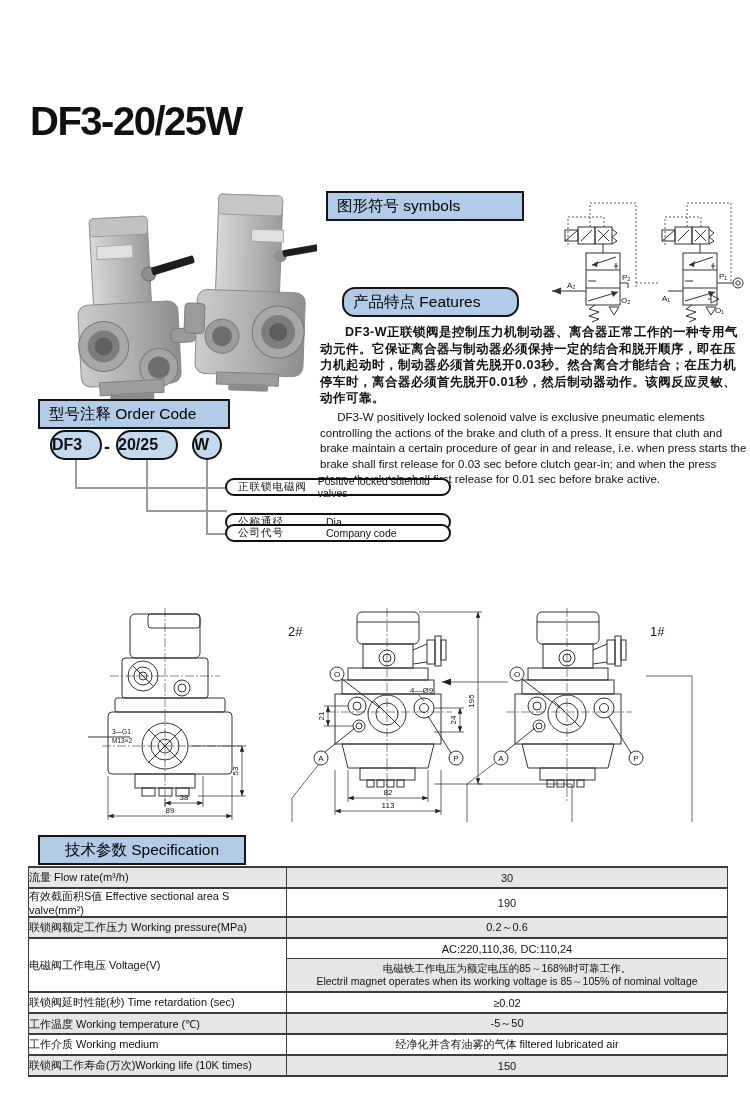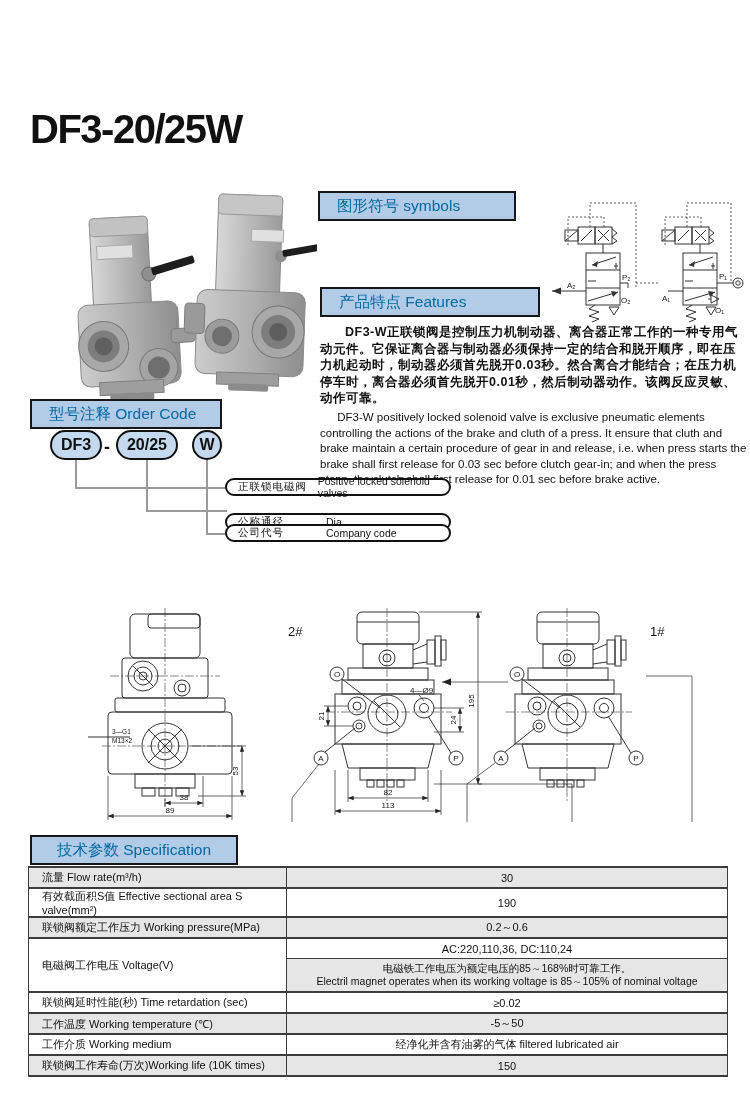--- a/index.html
+++ b/index.html
@@ -1,30 +1,30 @@
 <!DOCTYPE html>
 <html><head>
 <meta charset="utf-8">
 <style>
   html,body{margin:0;padding:0;background:#fff;}
   .page{position:relative;width:750px;height:1096px;background:#ffffff;
         font-family:"Liberation Sans",sans-serif;color:#111;overflow:hidden;}
 
   
-  .title-block{position:absolute;left:30px;top:106px;display:flex;align-items:flex-start;justify-content:space-between;}
+  .title-block{position:absolute;left:30px;top:98px;display:flex;align-items:flex-start;justify-content:space-between;}
   .model{font-size:40px;font-weight:bold;letter-spacing:-1.5px;line-height:46px;}
   .subtitle{display:flex;flex-direction:column;margin-left:6px;margin-top:4px;}
   .sub-cn{font-size:17px;font-weight:bold;letter-spacing:1px;line-height:21px;}
   .sub-en{font-size:14.5px;font-weight:bold;line-height:18px;}
 
   
   .hdr{position:absolute;background:#b2cbe7;border:2px solid #161616;box-sizing:border-box;
-       font-size:15.5px;line-height:24px;padding:1px 17px;white-space:nowrap;color:#0369a1;}
+       font-size:15.5px;line-height:24px;padding:1px 9px;white-space:nowrap;color:#000000;margin-left:8px;}
   .hdr-symbols{left:318px;top:191px;width:198px;}
-  .hdr-features{left:320px;top:287px;width:220px;}
+  .hdr-features{left:334px;top:287px;width:177px;border-radius:13px;}
   .hdr-order{left:30px;top:399px;width:192px;}
   .hdr-dim{left:30px;top:569px;width:238px;}
   .hdr-spec{left:30px;top:835px;width:208px;text-align:center;}
 
   
   .photos{position:absolute;left:45px;top:183px;width:272px;height:222px;}
   .schematic{position:absolute;left:548px;top:190px;width:200px;height:134px;}
   .schematic *{stroke:#333;fill:none;stroke-width:1;}
   .schematic .dsh{stroke-dasharray:2 2;stroke-width:0.8;}
   .schematic .fil{fill:#333;stroke:none;}
@@ -38,41 +38,41 @@
   .drawings .dts{font-size:6.5px;}
 
   
   .feat-cn{position:absolute;left:320px;top:324px;width:428px;margin:0;
            font-size:12.5px;line-height:16.5px;text-indent:2em;letter-spacing:0.5px;font-weight:bold;}
   .feat-en{position:absolute;left:320px;top:410px;width:428px;margin:0;
            font-size:11.5px;line-height:15.5px;text-indent:1.5em;}
 
   
   .bubble{position:absolute;background:#c4d8ee;border:2px solid #111;box-sizing:border-box;
-          font-weight:bold;font-size:16px;text-align:center;line-height:26px;}
+          font-weight:bold;font-size:16px;text-align:left;line-height:26px;}
   .b-df3{left:50px;top:430px;width:52px;height:30px;border-radius:15px;}
   .b-size{left:116px;top:430px;width:62px;height:30px;border-radius:15px;}
   .b-w{left:192px;top:430px;width:30px;height:30px;border-radius:50%;}
   .b-dash{position:absolute;left:104px;top:434px;font-weight:bold;font-size:18px;background:none;border:none;}
   .conn{position:absolute;border-left:2px solid #9a9a9a;border-bottom:2px solid #9a9a9a;}
   .c1{left:75px;top:460px;width:150px;height:27px;}
   .c2{left:146px;top:460px;width:79px;height:50px;}
   .c3{left:206px;top:460px;width:19px;height:73px;}
   .pill{position:absolute;left:225px;width:226px;height:18px;border:2px solid #111;border-radius:10px;
         background:#fff;font-size:10.5px;display:flex;align-items:center;box-sizing:border-box;}
   .pill .cn{margin-left:11px;width:88px;letter-spacing:1px;}
   .p1{top:478px;}.p2{top:513px;}.p3{top:524px;}
 
   
   .spec{position:absolute;left:28px;top:866px;width:700px;border-collapse:collapse;
         table-layout:fixed;font-size:11px;}
   .spec td{border:1px solid #3c3c3c;padding:0 6px;height:19px;}
   .spec tr.maj td{border-top-width:2px;}
   .spec{border-bottom:2px solid #3c3c3c;}
-  .spec td.lbl{text-align:left;padding-left:13px;}
+  .spec td.lbl{text-align:left;padding-left:0;}
   .spec td.val{text-align:center;}
   .spec tr.shade td{background:#e6e6e6;}
   .spec tr.tall td{height:32px;}
   .spec .note{font-size:10.5px;line-height:13.5px;}
 </style>
 </head>
 <body>
 
 <div class="page">
 

